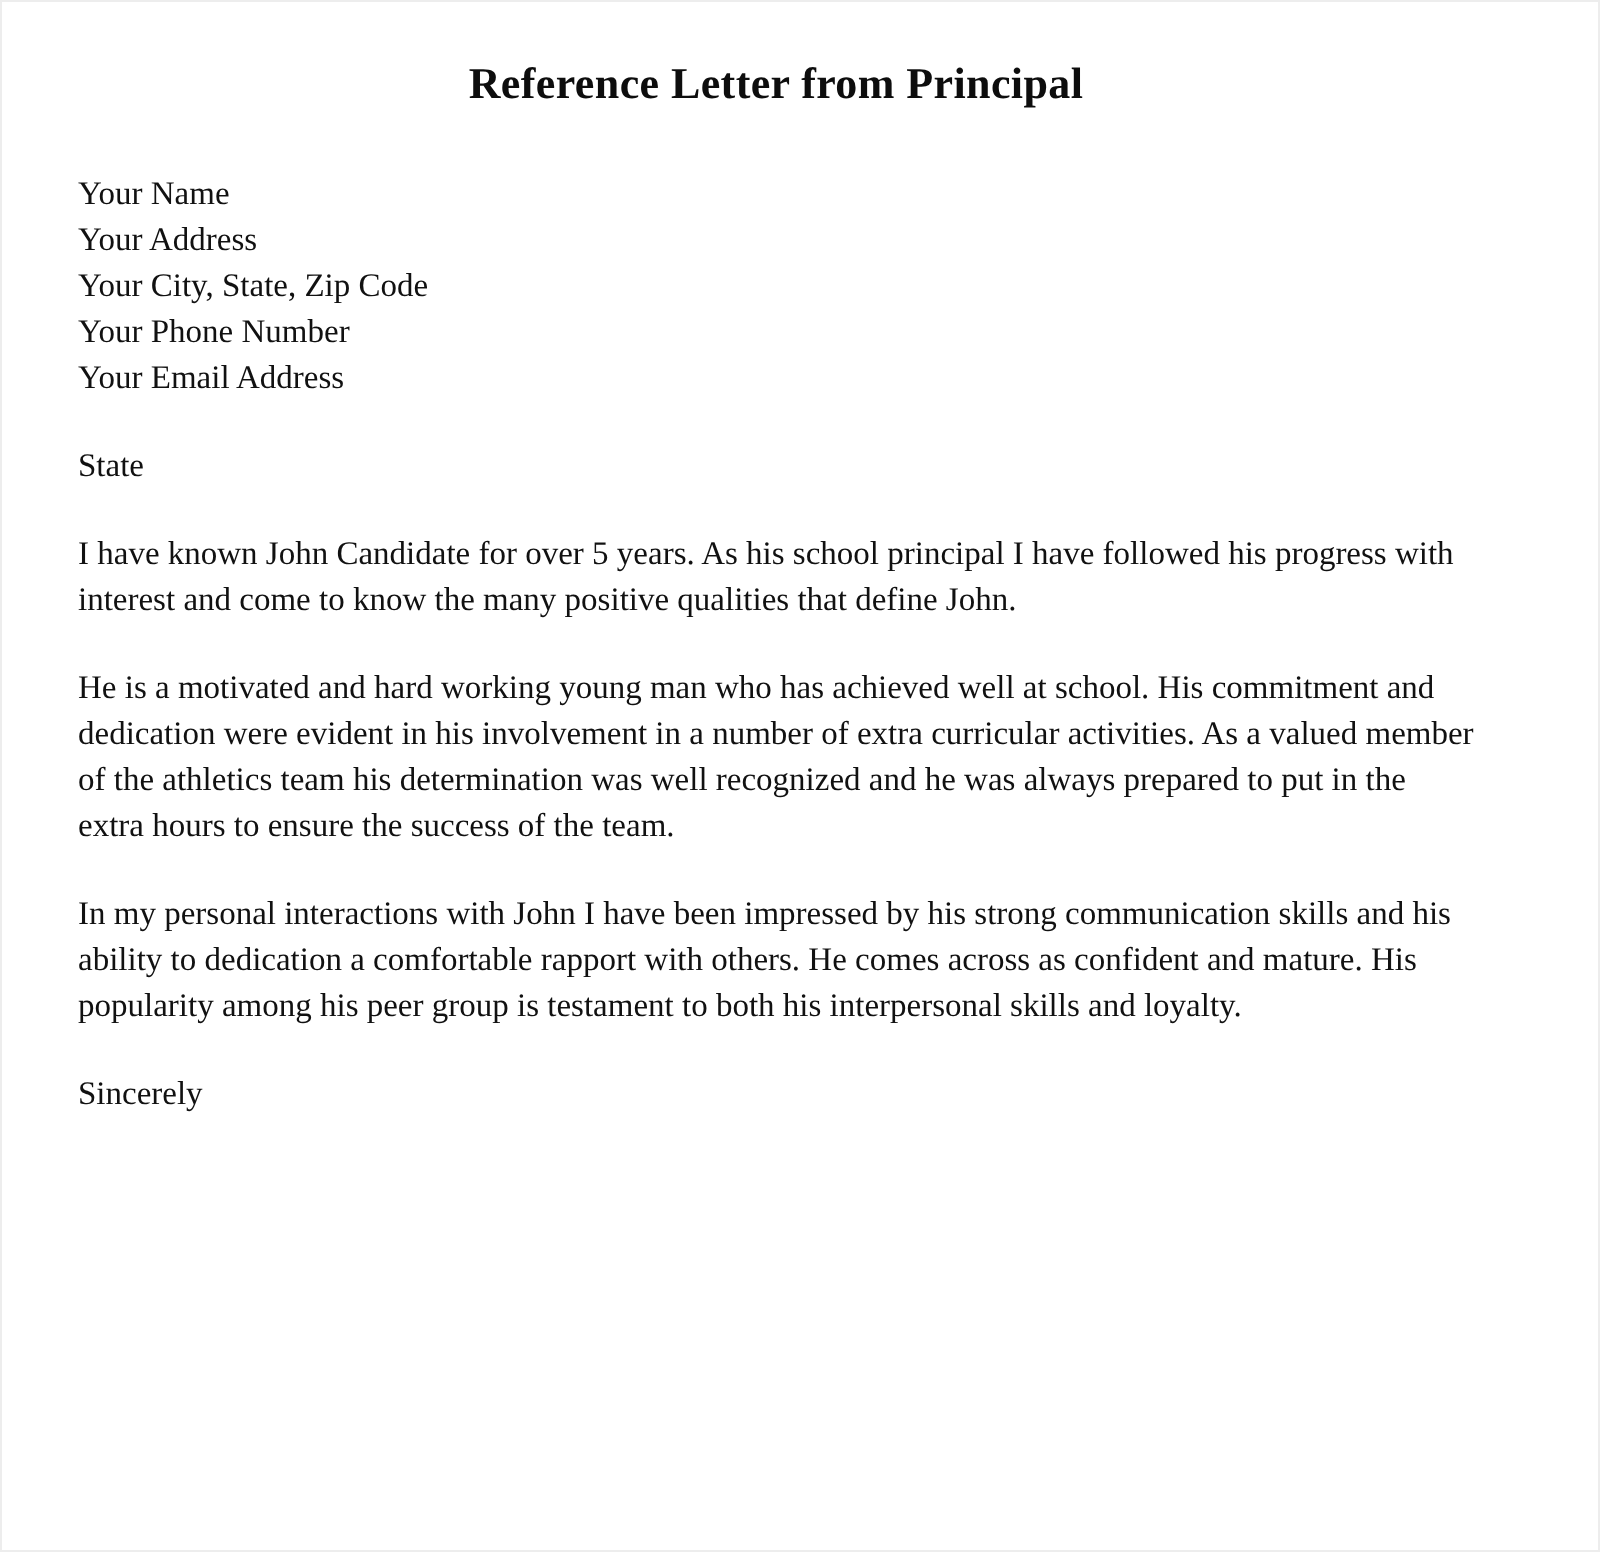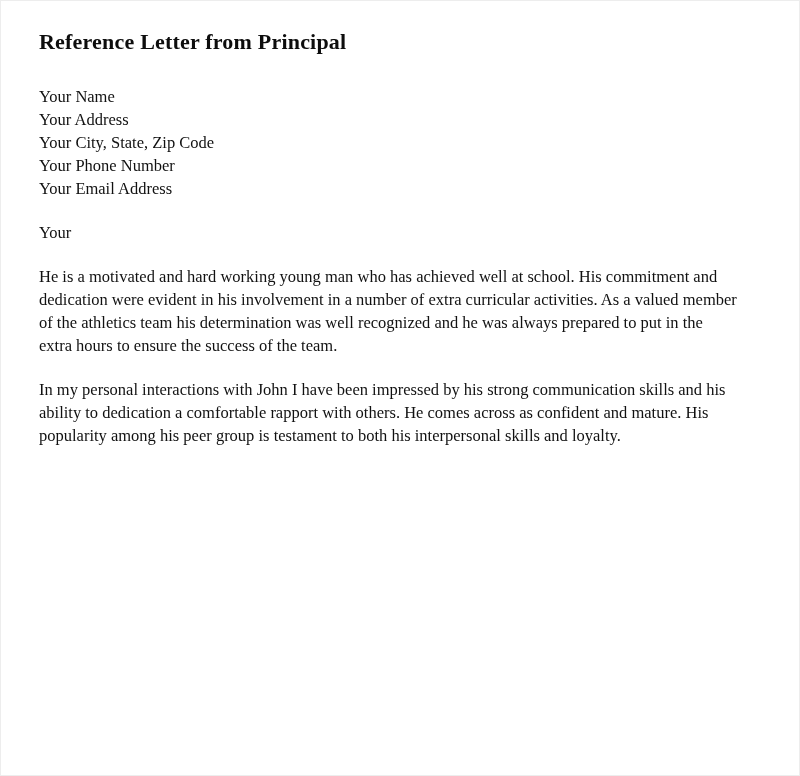--- a/index.html
+++ b/index.html
@@ -18,21 +18,21 @@
   }
   .page {
     box-sizing: border-box;
     width: 100%;
     height: 100%;
     padding: 28px 50px 20px 38px;
   }
   .letter-title {
     font-size: 22px;
     font-weight: bold;
-    text-align: left;
+    text-align: center;
     margin: 0 12px 0 0;
     padding: 0;
     letter-spacing: 0.2px;
     color: #0d0d0d;
   }
   .block {
     font-size: 16.5px;
     line-height: 23px;
     white-space: pre-line; 
     margin: 21px 0 0 0;
@@ -47,29 +47,32 @@
 <div class="page">
 
   <h1 class="letter-title">Reference Letter from Principal</h1>
 
   <div class="block sender-block">Your Name
 Your Address
 Your City, State, Zip Code
 Your Phone Number
 Your Email Address</div>
 
-  <div class="block">Your</div>
+  <div class="block">State</div>
 
 
+  <div class="block">I have known John Candidate for over 5 years. As his school principal I have followed his progress with
+interest and come to know the many positive qualities that define John.</div>
 
   <div class="block">He is a motivated and hard working young man who has achieved well at school. His commitment and
 dedication were evident in his involvement in a number of extra curricular activities. As a valued member
 of the athletics team his determination was well recognized and he was always prepared to put in the
 extra hours to ensure the success of the team.</div>
 
   <div class="block">In my personal interactions with John I have been impressed by his strong communication skills and his
 ability to dedication a comfortable rapport with others. He comes across as confident and mature. His
 popularity among his peer group is testament to both his interpersonal skills and loyalty.</div>
 
 
+  <div class="block">Sincerely</div>
 
 
 </div>
 
 </body></html>

